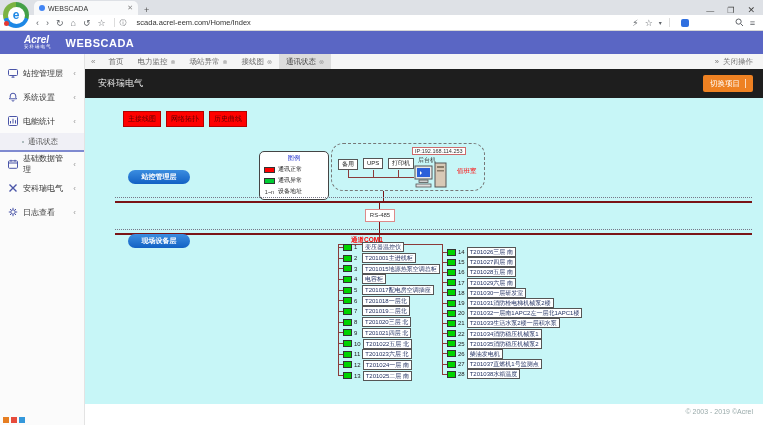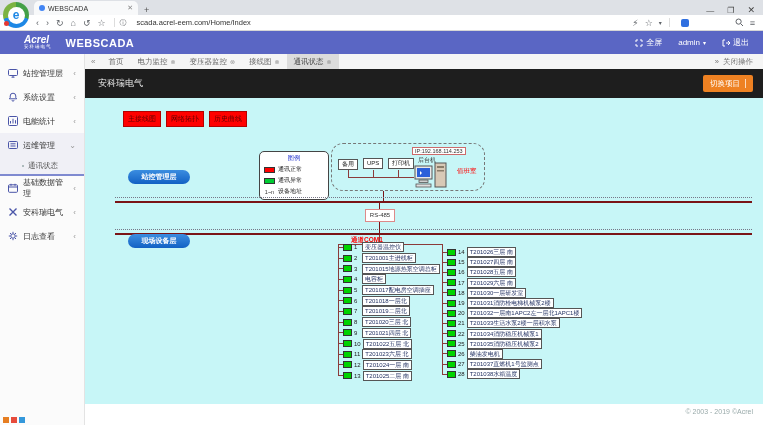--- a/index.html
+++ b/index.html
@@ -140,38 +140,20 @@
     </div>
   </div>
 </div>
 
 <div class="app-header">
   <div class="logo-blk">
     <div class="logo-main">Acrel</div>
     <div class="logo-sub">安科瑞电气</div>
   </div>
   <div class="product">WEBSCADA</div>
-  <div class="hdr-right">
-    <div class="hdr-item">
-      <svg width="8" height="8" viewBox="0 0 8 8">
-        <path d="M1 3V1h2M5 1h2v2M7 5v2H5M3 7H1V5" fill="none" stroke="#fff" stroke-width="1"></path>
-        </svg>
-      <span>全屏</span>
-    </div>
-    <div class="hdr-item">
-      <span>admin</span>
-      <span style="font-size:6px">▾</span>
-    </div>
-    <div class="hdr-item">
-      <svg width="8" height="8" viewBox="0 0 8 8">
-        <path d="M3 1H1v6h2M4 4h4M6 2l2 2-2 2" fill="none" stroke="#fff" stroke-width="1"></path>
-        </svg>
-      <span>退出</span>
-    </div>
-  </div>
 </div>
 
 <div class="workspace">
 
   <div class="sidebar" id="sidebar">
       <div class="side-item">
         <span>
           <svg width="10" height="10" viewBox="0 0 10 10">
             <rect x="0.5" y="1.5" width="9" height="6" rx="1" fill="none" stroke="#4a55a8"></rect>
             <path d="M3.5 9.2h3M5 7.5v1.7" stroke="#4a55a8" fill="none"></path>
@@ -194,30 +176,20 @@
         <span>
           <svg width="10" height="10" viewBox="0 0 10 10">
             <rect x="0.5" y="0.5" width="9" height="9" rx="1" fill="none" stroke="#4a55a8"></rect>
             <path d="M2.5 7.5V5M5 7.5V2.8M7.5 7.5V4.2" stroke="#4a55a8"></path>
           </svg>
         </span>
         <span>电能统计</span>
         <span class="chev">‹</span>
       </div>
       <div class="side-group">
-        <div class="side-item">
-          <span>
-            <svg width="10" height="10" viewBox="0 0 10 10">
-              <rect x="0.5" y="1.5" width="9" height="7" rx="1" fill="none" stroke="#4a55a8"></rect>
-              <path d="M2.5 3.8h5M2.5 6h5" stroke="#4a55a8"></path>
-            </svg>
-          </span>
-          <span>运维管理</span>
-          <span class="chev">⌄</span>
-        </div>
         <div class="sub-item">
           <span class="dot"></span>
           <span>通讯状态</span>
         </div>
       </div>
       <div class="side-item">
         <span>
           <svg width="10" height="10" viewBox="0 0 10 10">
             <rect x="0.5" y="1.8" width="9" height="7.5" rx="1" fill="none" stroke="#4a55a8"></rect>
             <path d="M3 0.8v2M7 0.8v2M0.5 4h9" stroke="#4a55a8"></path>
@@ -253,21 +225,21 @@
       <span class="tb-coll">«</span>
       <span id="ptabs" style="display:flex">
           <div class="p-tab">
             <span>首页</span>
           </div>
           <div class="p-tab">
             <span>电力监控</span>
             <span class="cx">⊗</span>
           </div>
           <div class="p-tab">
-            <span>变压器监控</span>
+            <span>场站异常</span>
             <span class="cx">⊗</span>
           </div>
           <div class="p-tab">
             <span>接线图</span>
             <span class="cx">⊗</span>
           </div>
           <div class="p-tab active">
             <span>通讯状态</span>
             <span class="cx">⊗</span>
           </div>

